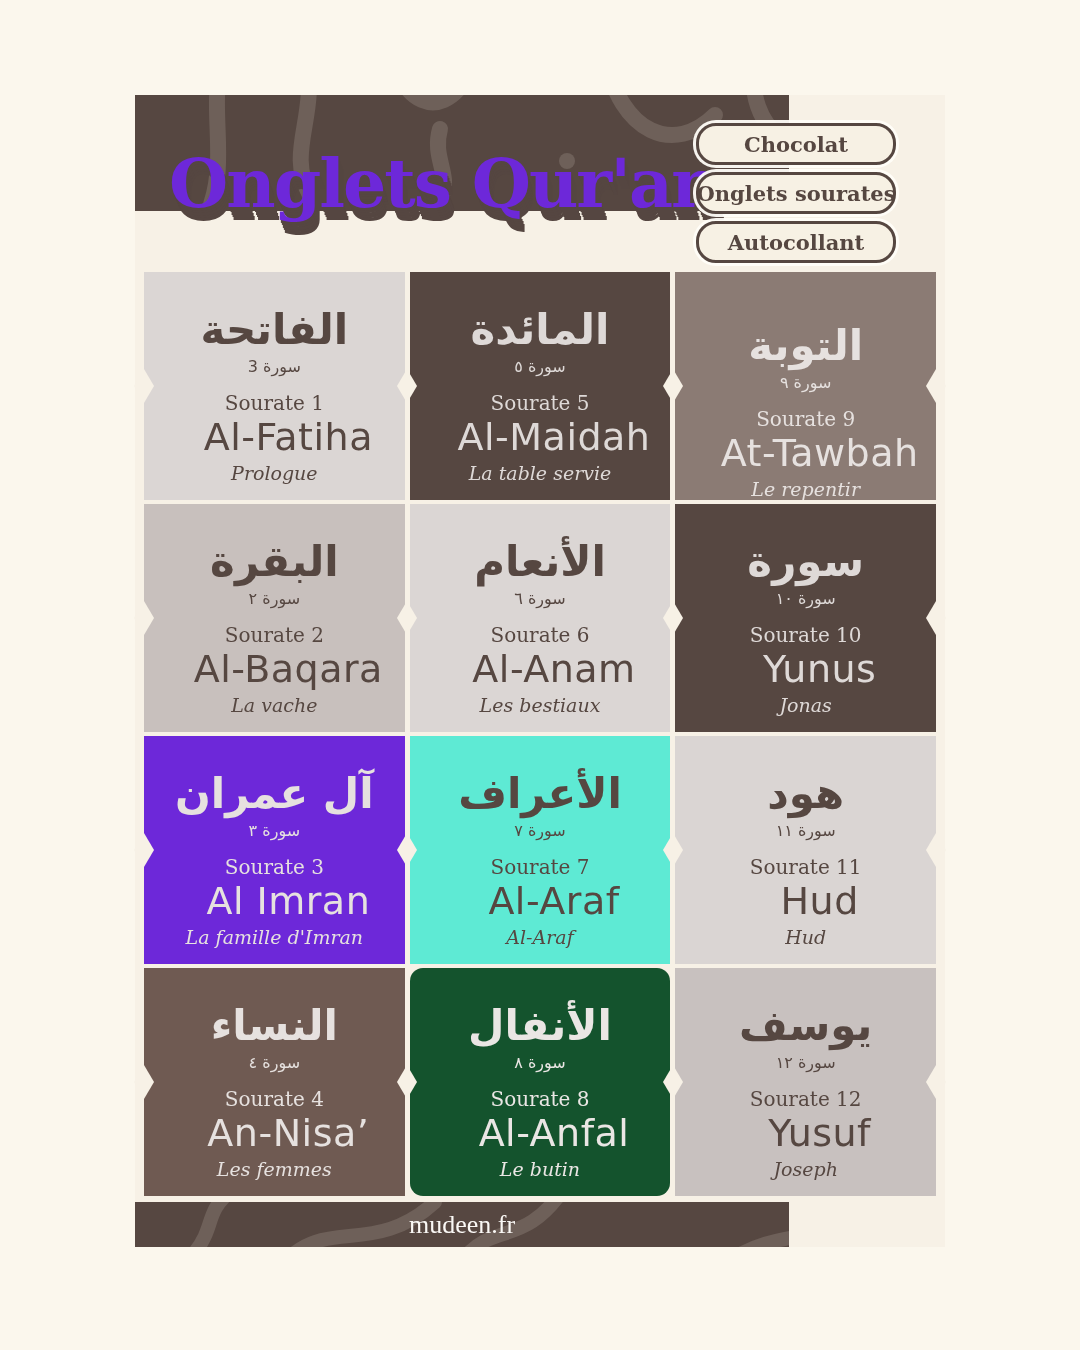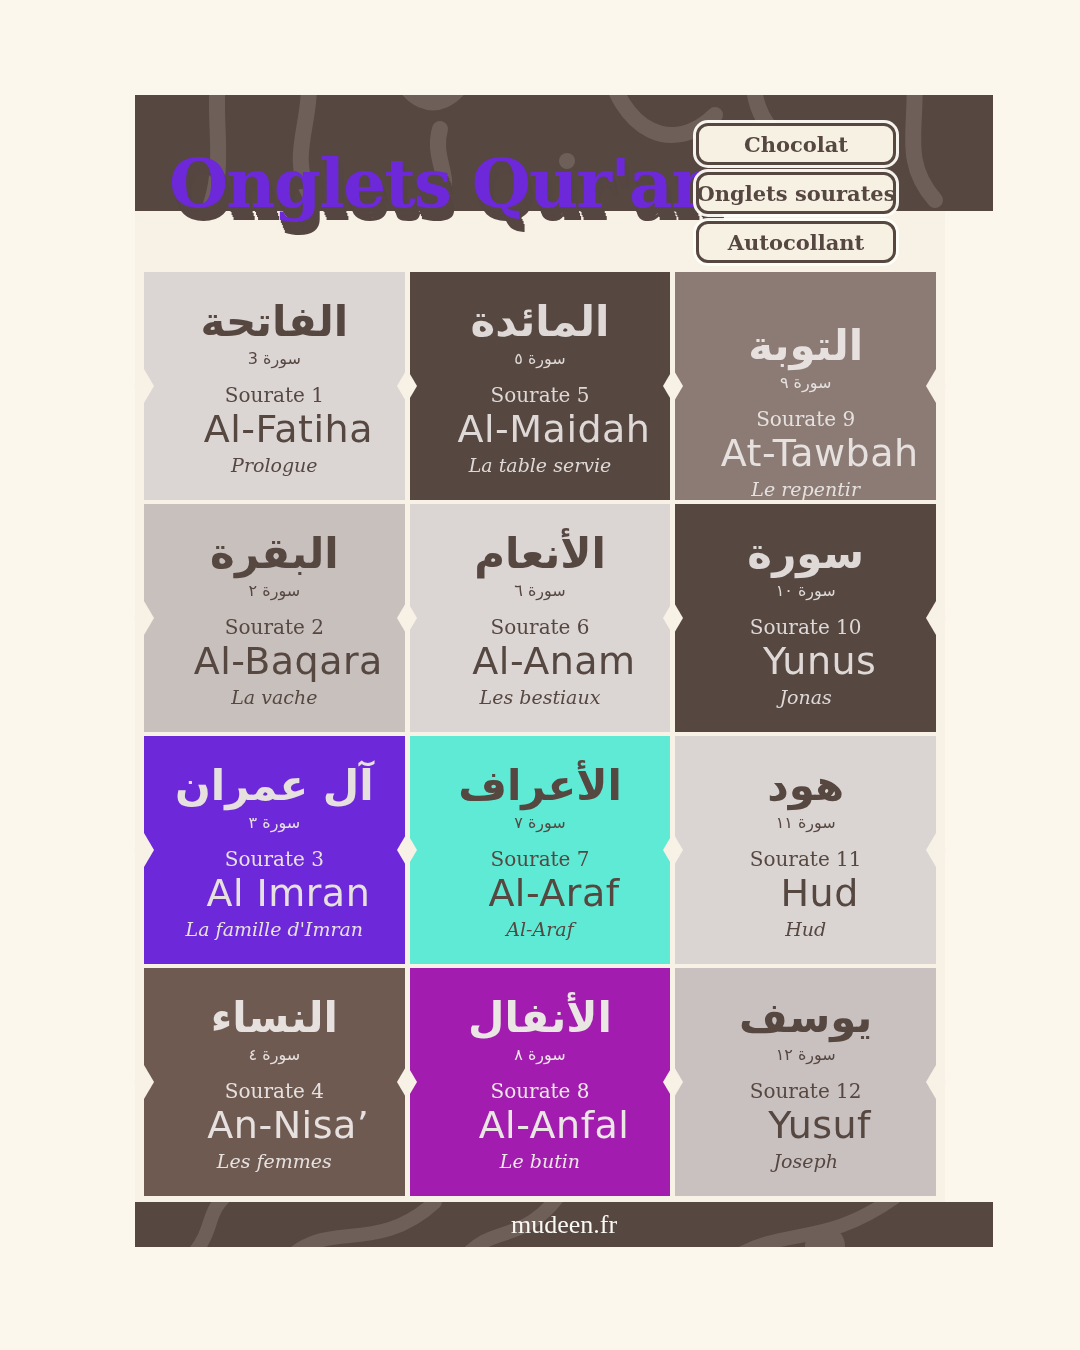--- a/index.html
+++ b/index.html
@@ -1,49 +1,49 @@
 <!DOCTYPE html>
 <html><head>
 <meta charset="utf-8">
 <style>
   html,body{margin:0;padding:0;}
   body{background:#fbf7ed;font-family:"DejaVu Sans",sans-serif;}
   .page{position:relative;width:1080px;height:1350px;background:#fbf7ed;overflow:hidden;margin:0 auto;}
 
   .poster{position:absolute;left:135px;top:95px;width:810px;height:1152px;background:#f7f1e6;}
 
-  .band{position:absolute;left:0;width:858px;background:#564741;overflow:hidden;}
+  .band{position:absolute;left:0;width:654px;background:#564741;overflow:hidden;}
   .band-header{top:0;height:116px;}
   .band-footer{top:1107px;height:45px;display:flex;align-items:center;justify-content:center;}
   .band svg{position:absolute;left:0;top:0;}
 
   .poster-title{
     position:absolute;left:34px;top:54px;z-index:3;
     font-family:"DejaVu Serif",serif;font-weight:bold;font-size:68px;line-height:1;
     letter-spacing:-2px;color:#6d28d9;white-space:nowrap;
     text-shadow:1px 3px 0 #554641,2px 5px 0 #554641,3px 8px 0 #554641,4px 10px 0 #554641,5px 13px 0 #554641;
     text-align:right;
   }
 
   .badges{position:absolute;top:28px;right:49px;z-index:4;display:flex;flex-direction:column;gap:7px;width:200px;}
   .badge{
-    height:36px;background:#f7f1e4;border:3px solid #564741;border-radius:12px;
+    height:36px;background:#f7f1e4;border:3px solid #564741;border-radius:20px;
     box-shadow:0 0 0 3px rgba(255,253,248,0.95);
     display:flex;align-items:center;justify-content:center;
     font-family:"DejaVu Serif",serif;font-weight:bold;font-size:21px;color:#564741;white-space:nowrap;
   }
 
   .grid{
     position:absolute;left:9px;top:177px;width:792px;z-index:1;
     display:grid;grid-template-columns:repeat(3,1fr);grid-template-rows:repeat(4,228px);
     column-gap:5px;row-gap:4px;grid-auto-flow:column;
   }
   .card{
     display:flex;flex-direction:column;align-items:center;text-align:center;
-    padding-top:25px;box-sizing:border-box;overflow:hidden;
+    padding-top:33px;box-sizing:border-box;overflow:hidden;
   }
   .arabic-big{font-family:"DejaVu Sans",sans-serif;font-weight:bold;font-size:42px;line-height:1.2;}
   .arabic-small{font-family:"DejaVu Sans",sans-serif;font-size:16px;margin-top:2px;}
   .sourate-label{font-family:"DejaVu Serif",serif;font-size:20px;margin-top:15px;}
   .sourate-name{font-family:"DejaVu Sans",sans-serif;font-weight:normal;font-size:38px;line-height:1.15;letter-spacing:0.5px;margin-top:1px;margin-left:28px;}
   .sourate-translation{font-family:"DejaVu Serif",serif;font-style:italic;font-size:19px;margin-top:2px;}
 
   .notch{
     position:absolute;width:20px;height:34px;background:#f7f1e6;z-index:5;
     transform:translate(-50%,-50%);
@@ -135,21 +135,21 @@
       </div>
 
       <div class="card" style="background-color: #5eead4; color: rgb(86, 71, 65);">
         <div class="arabic-big" dir="rtl">الأعراف</div>
         <div class="arabic-small" dir="rtl">سورة ٧</div>
         <div class="sourate-label">Sourate 7</div>
         <div class="sourate-name">Al-Araf</div>
         <div class="sourate-translation">Al-Araf</div>
       </div>
 
-      <div class="card" style="background-color: #a21caf; color: rgb(234, 230, 228);">
+      <div class="card" style="background-color: #14532d; color: rgb(234, 230, 228); border-radius: 13px;">
         <div class="arabic-big" dir="rtl">الأنفال</div>
         <div class="arabic-small" dir="rtl">سورة ٨</div>
         <div class="sourate-label">Sourate 8</div>
         <div class="sourate-name">Al-Anfal</div>
         <div class="sourate-translation">Le butin</div>
       </div>
 
       <div class="card" style="background-color: rgb(139, 123, 116); color: rgb(230, 225, 223); justify-content: flex-end;">
         <div class="arabic-big" dir="rtl">التوبة</div>
         <div class="arabic-small" dir="rtl">سورة ٩</div>

